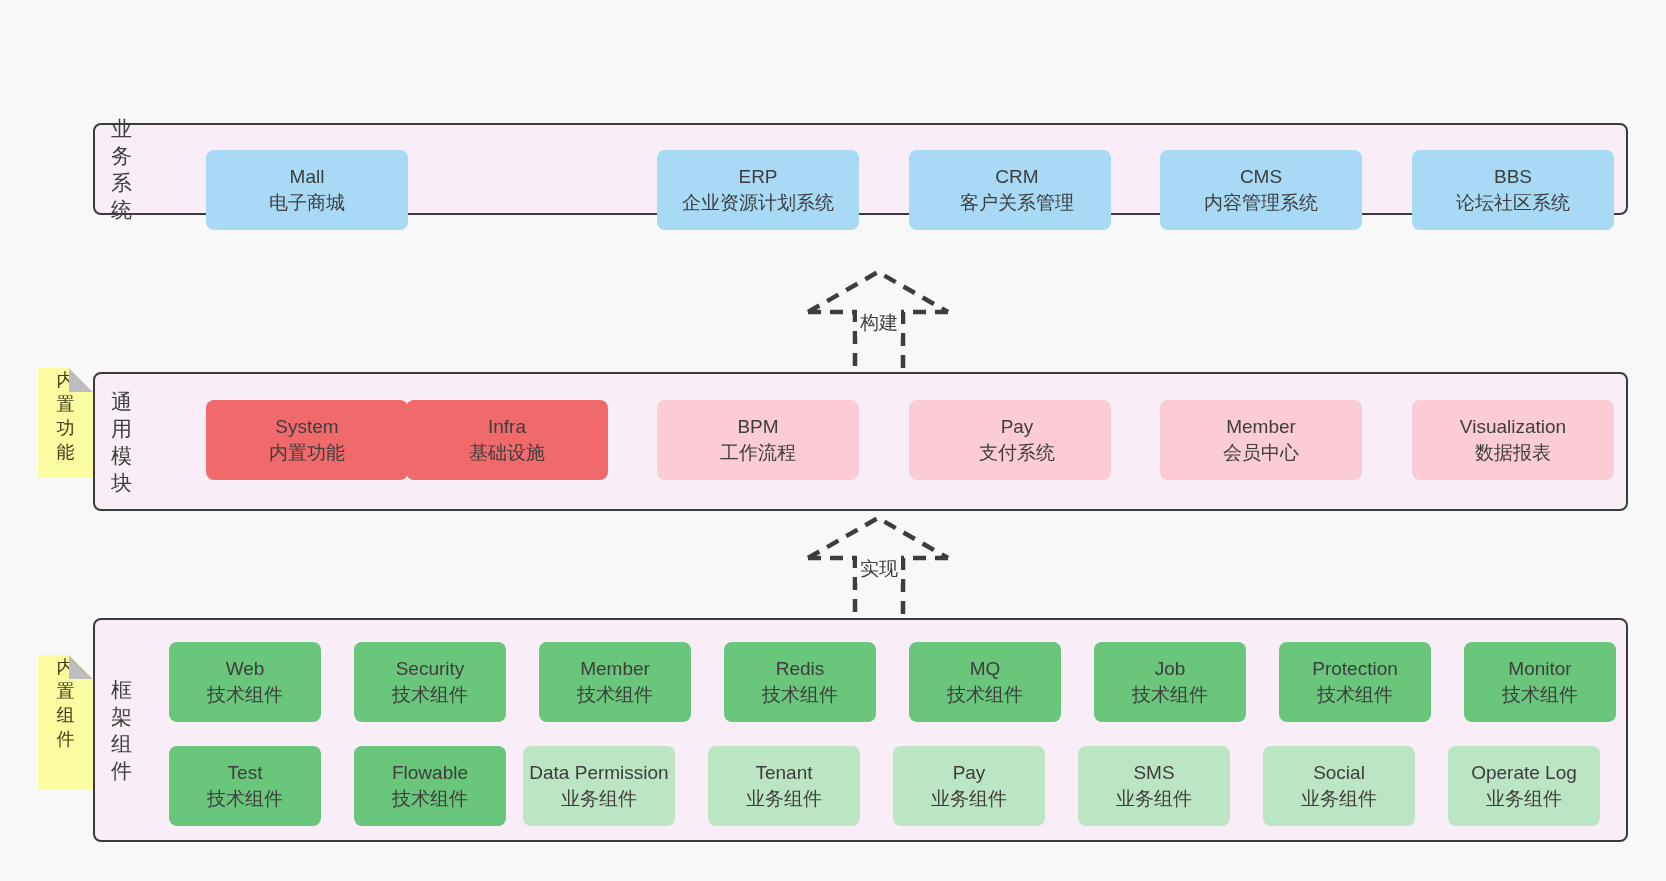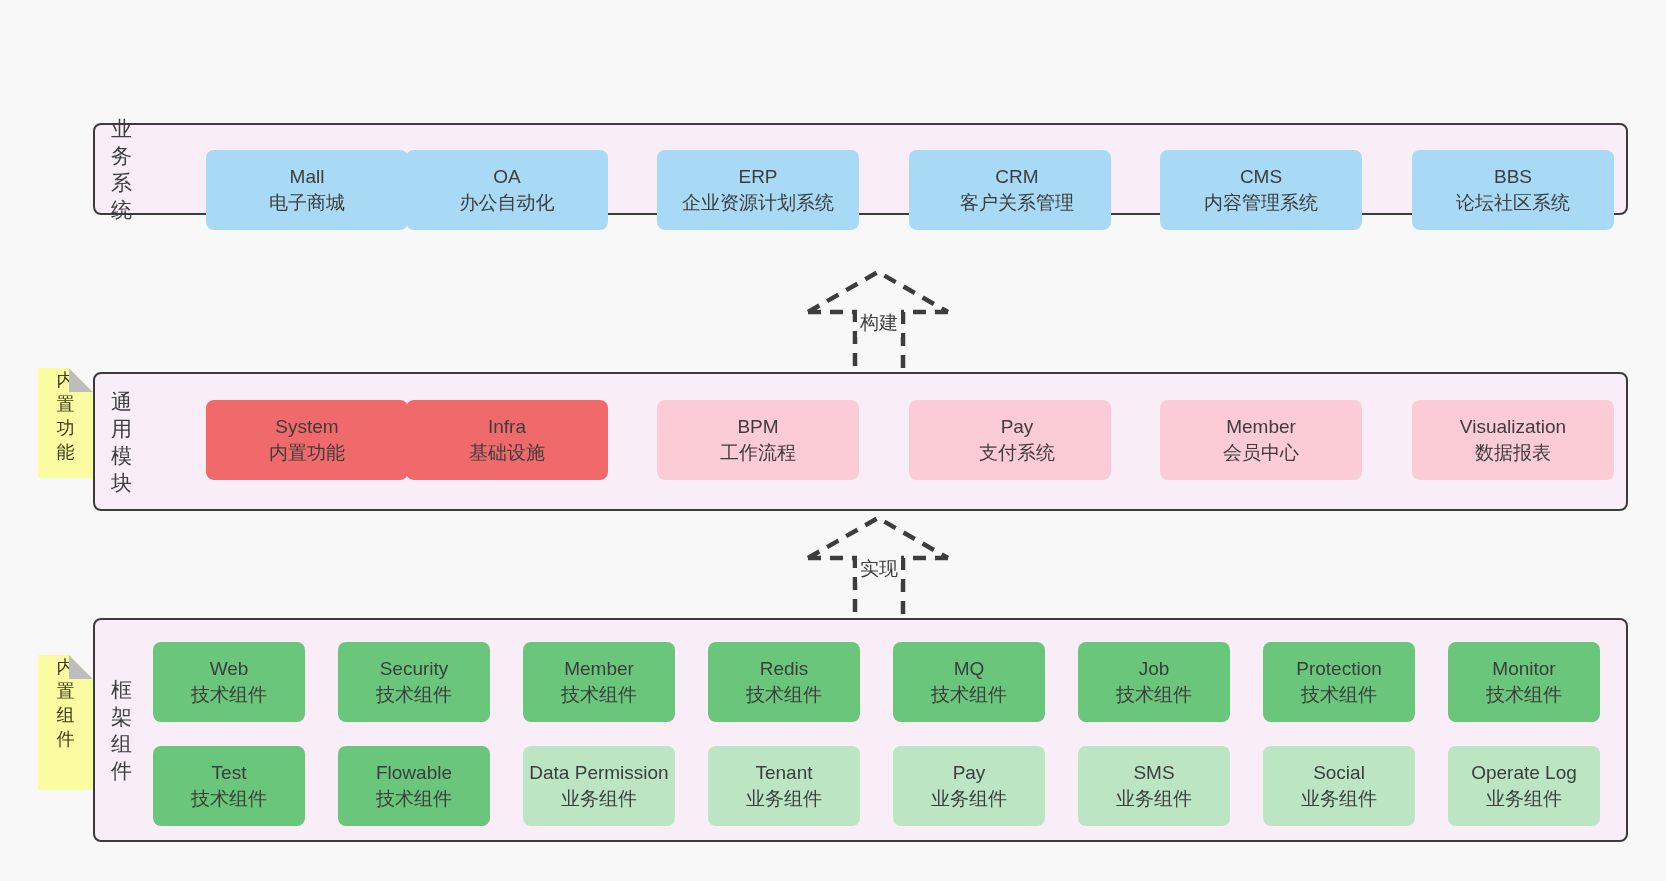--- a/index.html
+++ b/index.html
@@ -21,21 +21,21 @@
   #panel-components{top:618px; height:224px;}
 
   .vlabel{position:absolute; left:13px; top:50%; transform:translateY(-50%);
           width:27px; font-size:21px; line-height:27px; text-align:center;
           word-break:break-all; color:var(--text);}
 
   .box{position:absolute; border-radius:8px; display:flex; flex-direction:column;
        justify-content:center; align-items:center; text-align:center;
        font-size:19px; line-height:26px; color:var(--text); padding:2px 6px;}
   .blue{background:var(--blue);} .red{background:var(--red);} .pink{background:var(--pink);}
-  .gd{background:var(--green-dark);} .gl{background:var(--green-light);}
+  .gd{background:var(--green-dark);margin-left:16px;} .gl{background:var(--green-light);}
 
   .p6 .box{width:202px; height:80px; top:25px;}
   #panel-modules .box{top:26px;}
   .c1{left:63px;margin-left:48px;} .c2{left:311px;} .c3{left:562px;} .c4{left:814px;padding-left:20px;} .c5{left:1065px;} .c6{left:1317px;}
 
   .p8 .box{width:152px; height:80px;}
   .r1{top:22px;} .r2{top:126px;}
   .k1{left:58px;} .k2{left:243px;} .k3{left:428px;} .k4{left:613px;}
   .k5{left:798px;} .k6{left:983px;} .k7{left:1168px;} .k8{left:1353px;}
 
@@ -62,24 +62,20 @@
 <body>
 
 <div class="canvas">
 
   <section class="panel p6" id="panel-business">
     <div class="vlabel">业务系统</div>
     <div class="box blue c1">
       <div>Mall</div>
       <div>电子商城</div>
     </div>
-    <div class="box blue c2">
-      <div>OA</div>
-      <div>办公自动化</div>
-    </div>
     <div class="box blue c3">
       <div>ERP</div>
       <div>企业资源计划系统</div>
     </div>
     <div class="box blue c4">
       <div>CRM</div>
       <div>客户关系管理</div>
     </div>
     <div class="box blue c5">
       <div>CMS</div>

